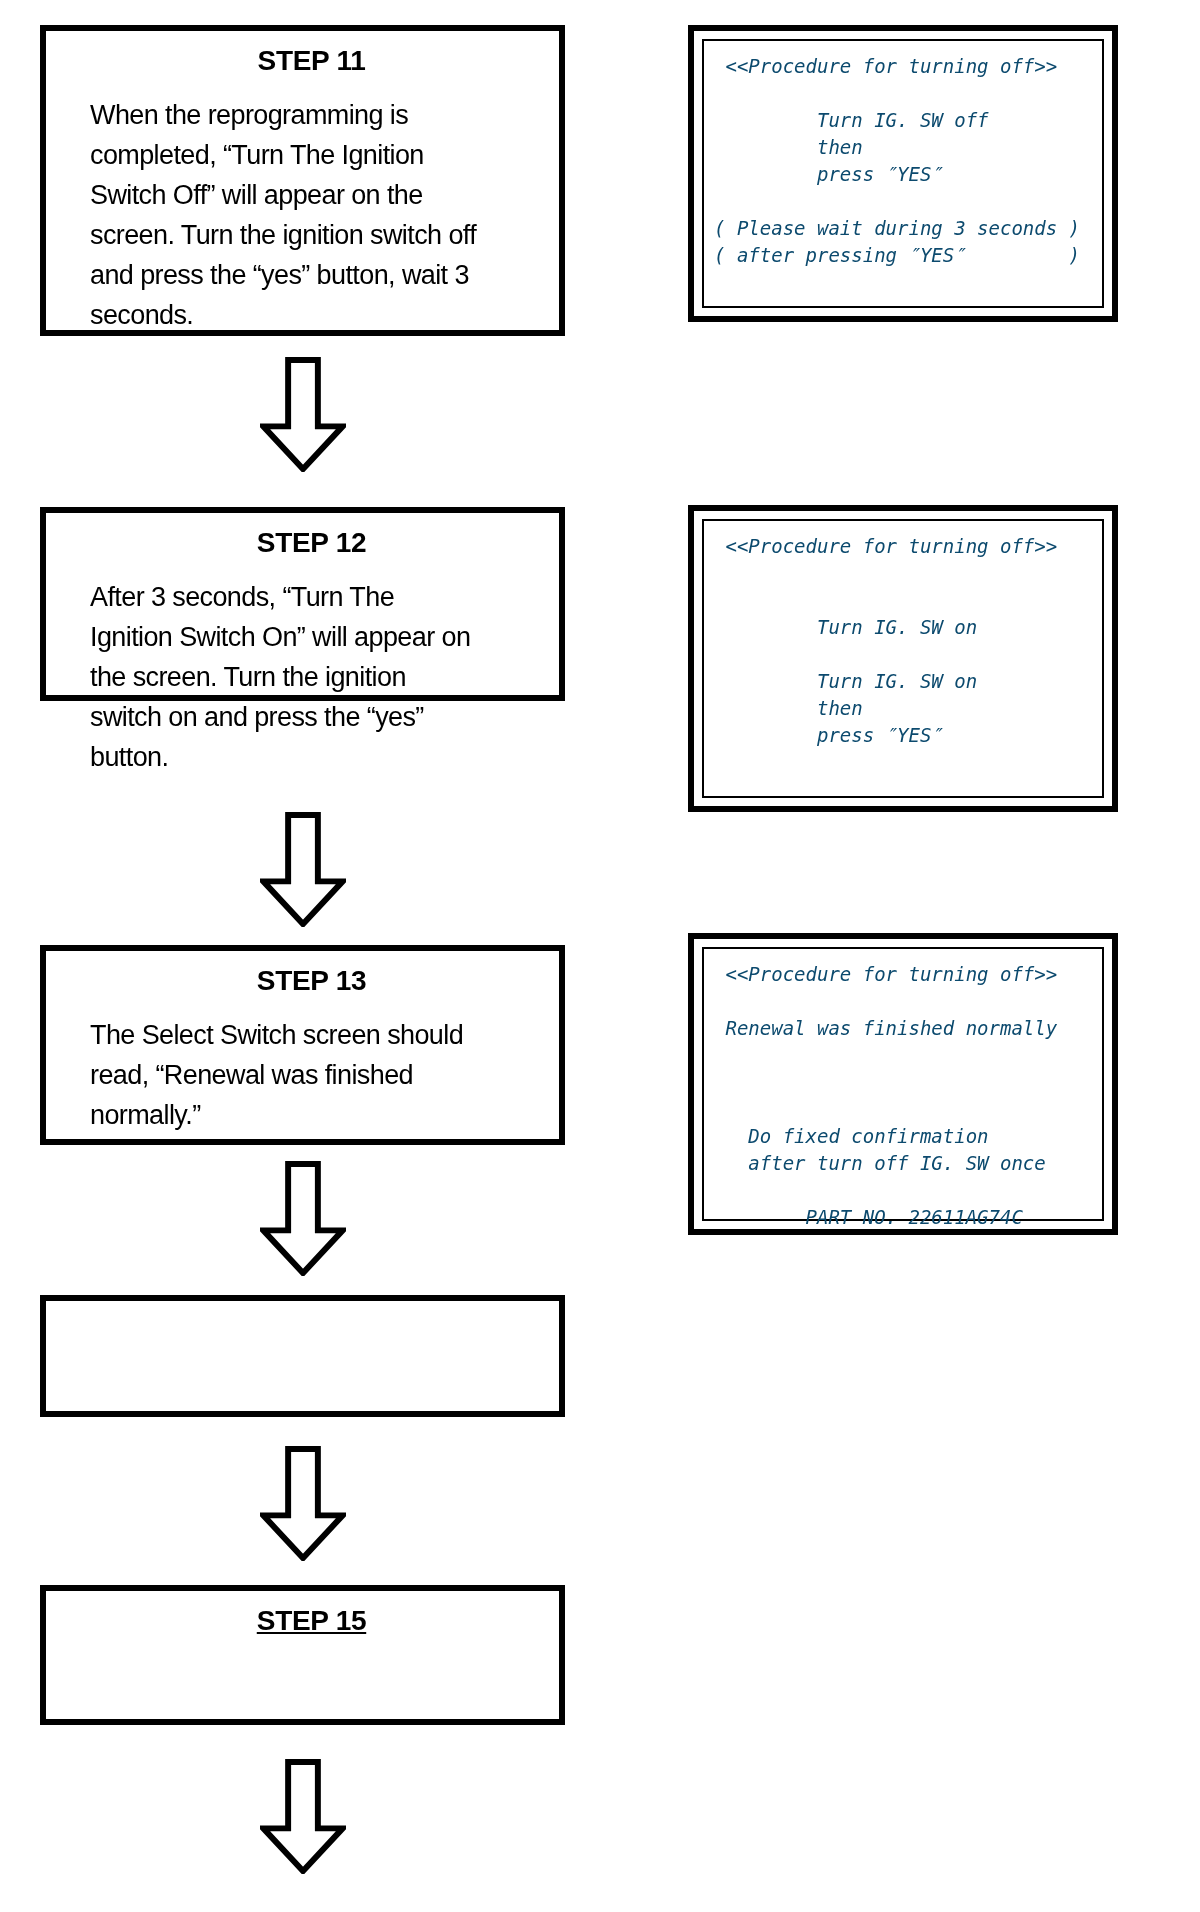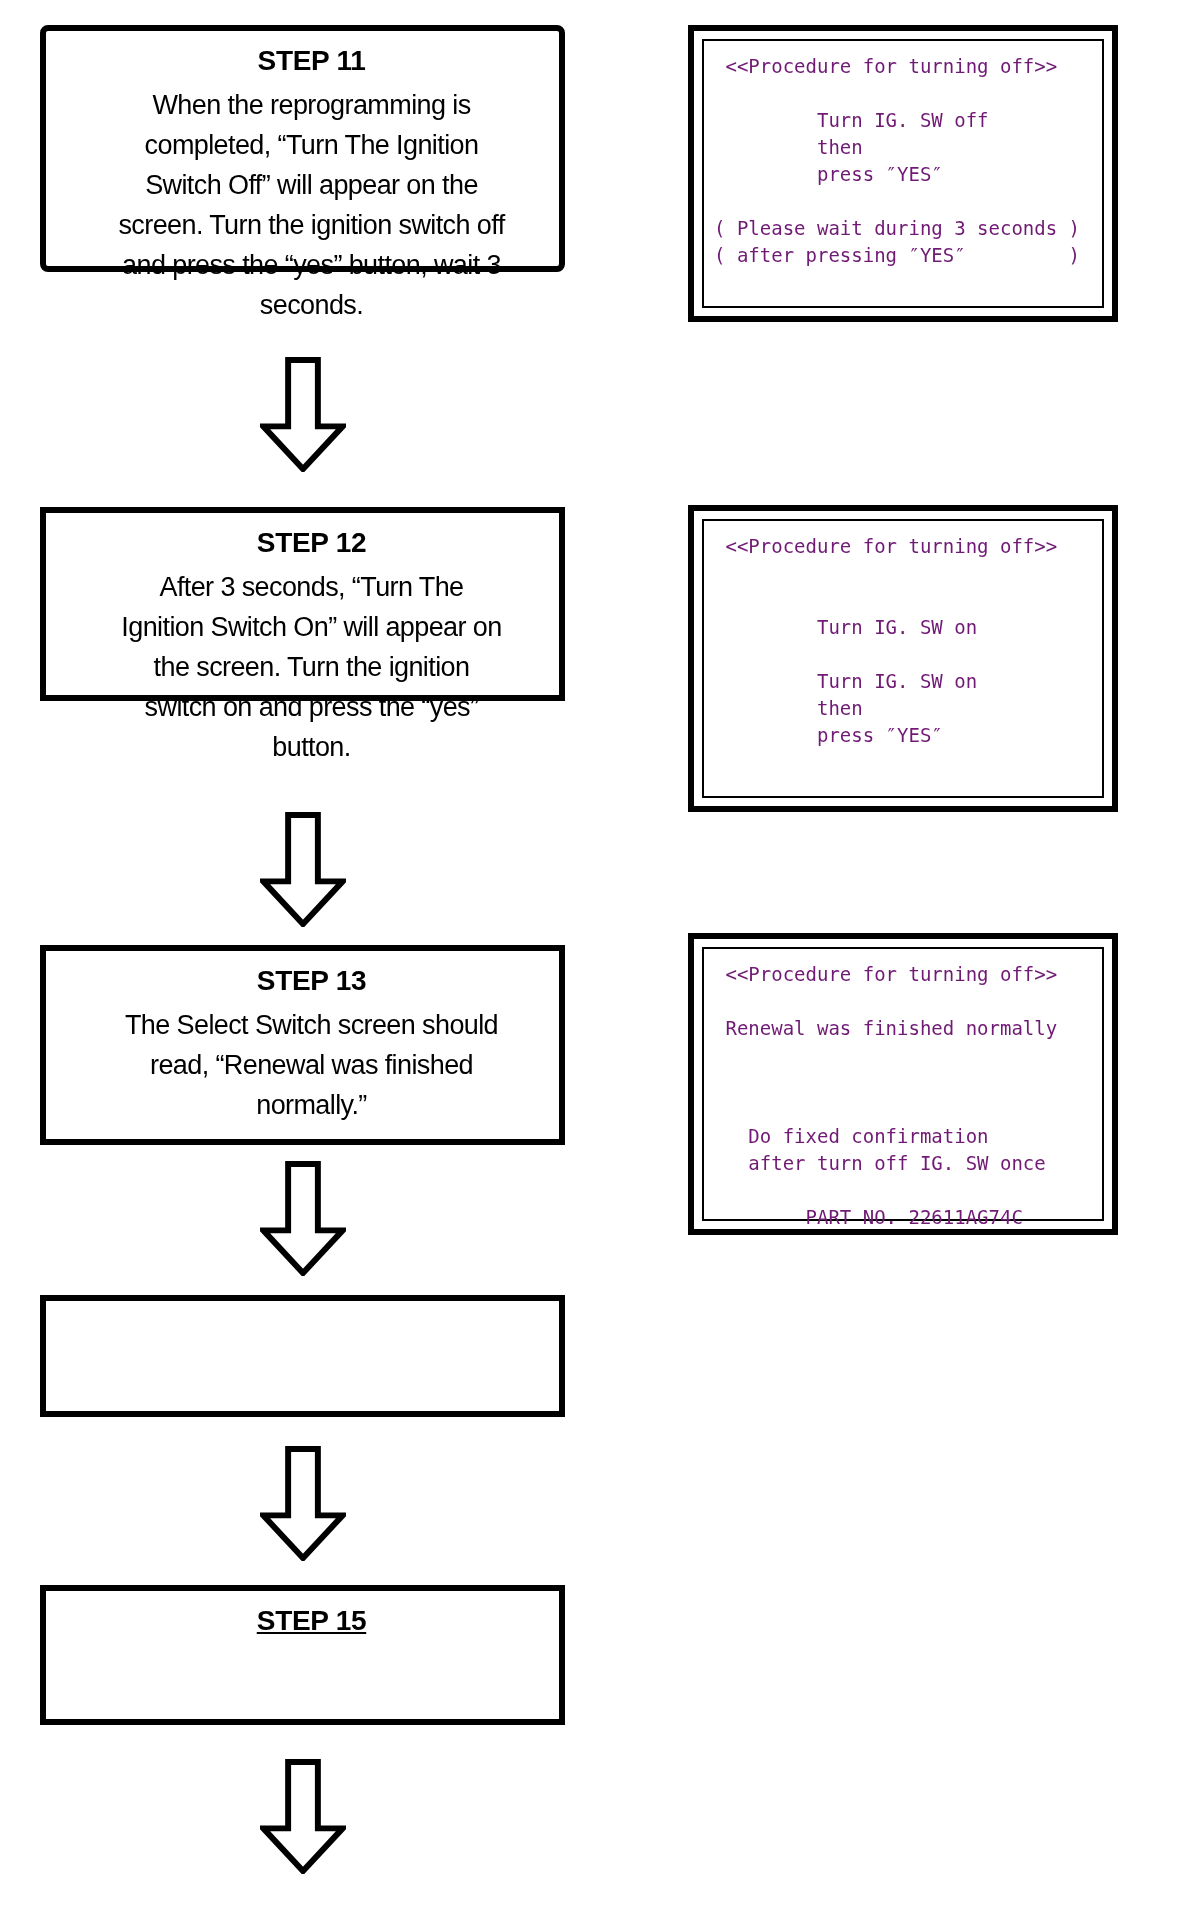--- a/index.html
+++ b/index.html
@@ -29,26 +29,25 @@
   }
   .step-title {
     margin: 0;
     text-align: center;
     font-size: 28px;
     font-weight: bold;
     line-height: 40px;
     letter-spacing: -0.3px;
   }
   .step-body {
-    margin: 4px;
+    margin: 14px;
     font-size: 27px;
     line-height: 40px;
     letter-spacing: -0.6px;
     white-space: pre-line;
-    text-align: center;
   }
 
   
   .arrow {
     position: absolute;
     left: 260px;
     width: 86px;
     height: 115px;
   }
   .arrow svg { display: block; width: 100%; height: 100%; }
@@ -71,29 +70,30 @@
     height: 100%;
     background: #fff;
   }
   .monitor-text {
     margin: 0;
     padding: 12px 4px 0 10px;
     font-family: "DejaVu Sans Mono", monospace;
     font-size: 19px;
     line-height: 27px;
     white-space: pre;
-    color: #701a75;
+    color: #0c4a6e;
+    font-style: italic;
   }
 </style>
 </head>
 <body>
 
 <div class="page">
 
-  <section class="step-box" style="top:25px; height:247px;border-radius:8px;">
+  <section class="step-box" style="top:25px; height:311px;">
     <h2 class="step-title">STEP 11</h2>
     <p class="step-body">When the reprogramming is
 completed, “Turn The Ignition
 Switch Off” will appear on the
 screen. Turn the ignition switch off
 and press the “yes” button, wait 3
 seconds.</p>
   </section>
 
   <div class="arrow" style="top:357px;">

